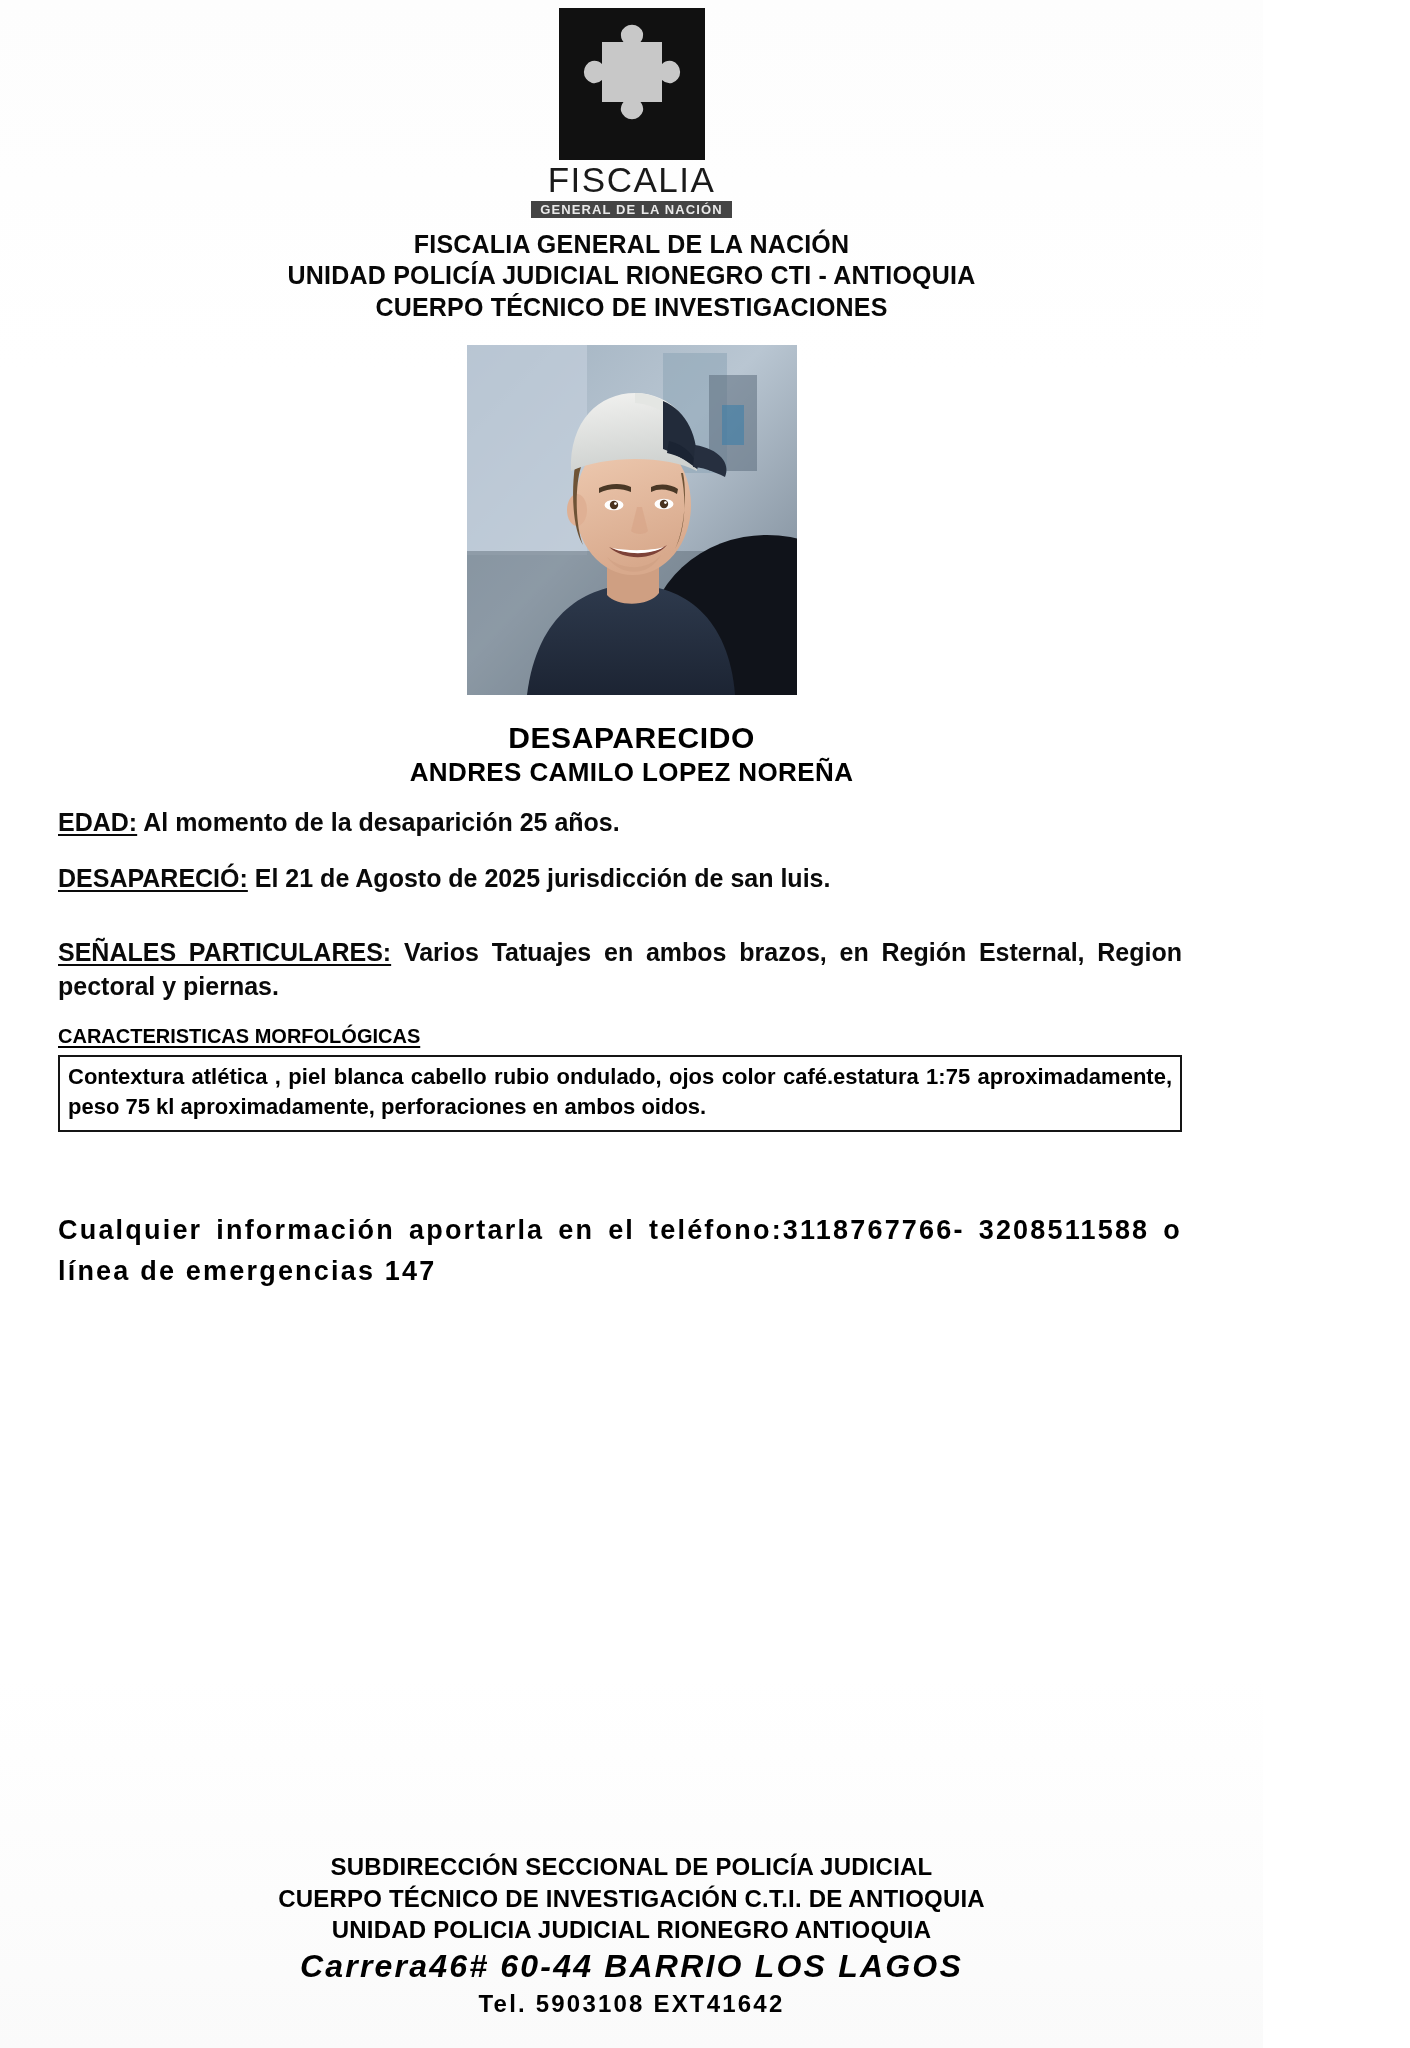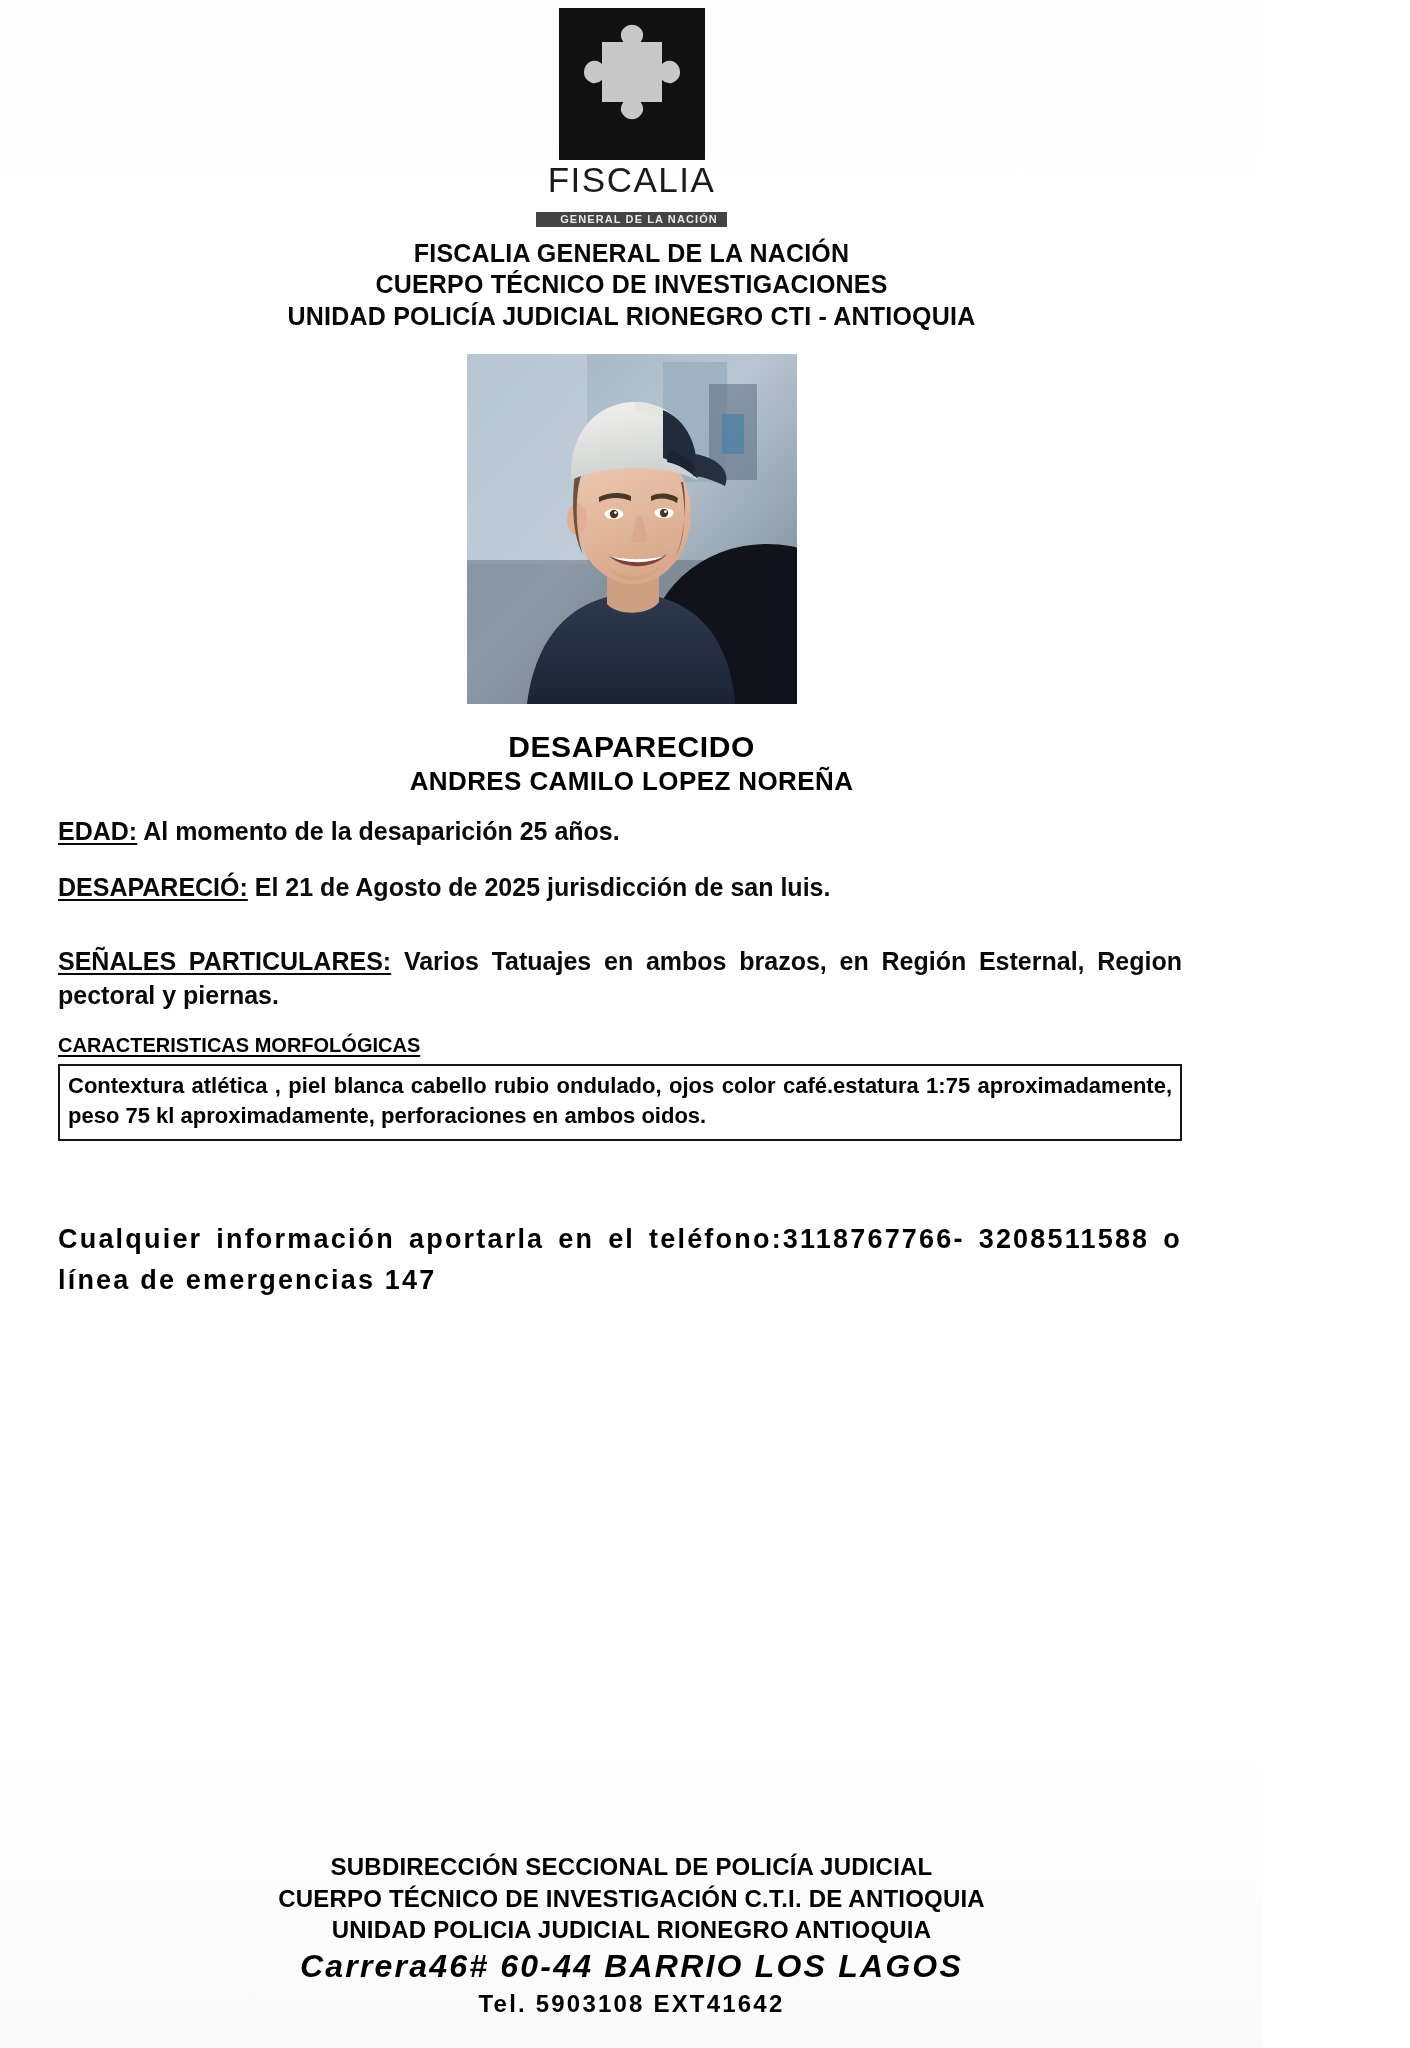--- a/index.html
+++ b/index.html
@@ -43,27 +43,27 @@
   .logo-word {
     font-size: 35px;
     font-weight: 400;
     letter-spacing: 1.5px;
     color: #1a1a1a;
     line-height: 1.02;
     margin-top: 2px;
     font-family: "Liberation Sans", sans-serif;
   }
   .logo-sub {
-    margin-top: 14px;
+    margin-top: 3px;
     background: #3b3b3b;
     color: #e8e8e8;
-    font-size: 11px;
+    font-size: 13px;
     letter-spacing: 1.1px;
     font-weight: 700;
-    padding: 2px 9px 2px 24px;
+    padding: 2px 9px 2px 9px;
     line-height: 1;
     white-space: nowrap;
     filter: blur(0.35px);
     opacity: 0.95;
   }
 
   
   .agency {
     text-align: center;
     margin-top: 11px;
@@ -225,22 +225,22 @@
           a11.5 11.5 0 0 1 -2.5 -9
           z" transform="translate(0,7)"></path>
       </svg>
     </div>
     <div class="logo-word">FISCALIA</div>
     <div class="logo-sub">GENERAL DE LA NACIÓN</div>
   </div>
 
   <div class="agency">
     <div>FISCALIA GENERAL DE LA NACIÓN</div>
+    <div>UNIDAD POLICÍA JUDICIAL RIONEGRO CTI - ANTIOQUIA</div>
     <div>CUERPO TÉCNICO DE INVESTIGACIONES</div>
-    <div>UNIDAD POLICÍA JUDICIAL RIONEGRO CTI - ANTIOQUIA</div>
   </div>
 
   <div class="photo-wrap">
     <div class="photo">
       <svg width="330" height="350" viewBox="0 0 330 350" aria-hidden="true">
         <defs>
           <linearGradient id="bgGrad" x1="0" y1="0" x2="1" y2="1">
             <stop offset="0%" stop-color="#9fb0bf"></stop>
             <stop offset="45%" stop-color="#b9c6d2"></stop>
             <stop offset="100%" stop-color="#6f7d8b"></stop>

